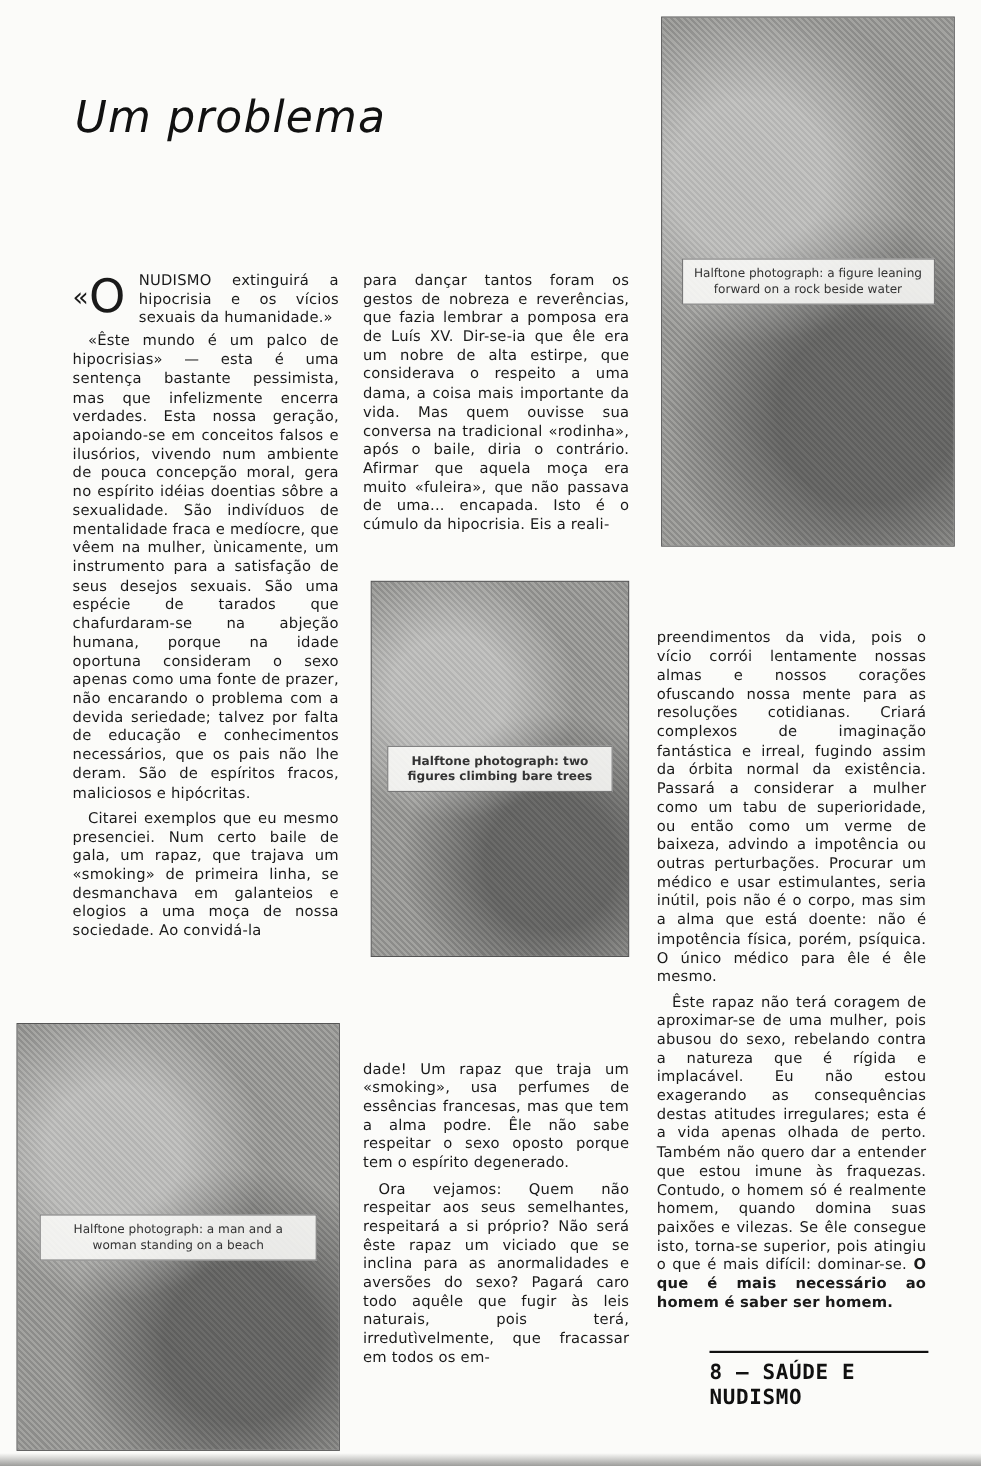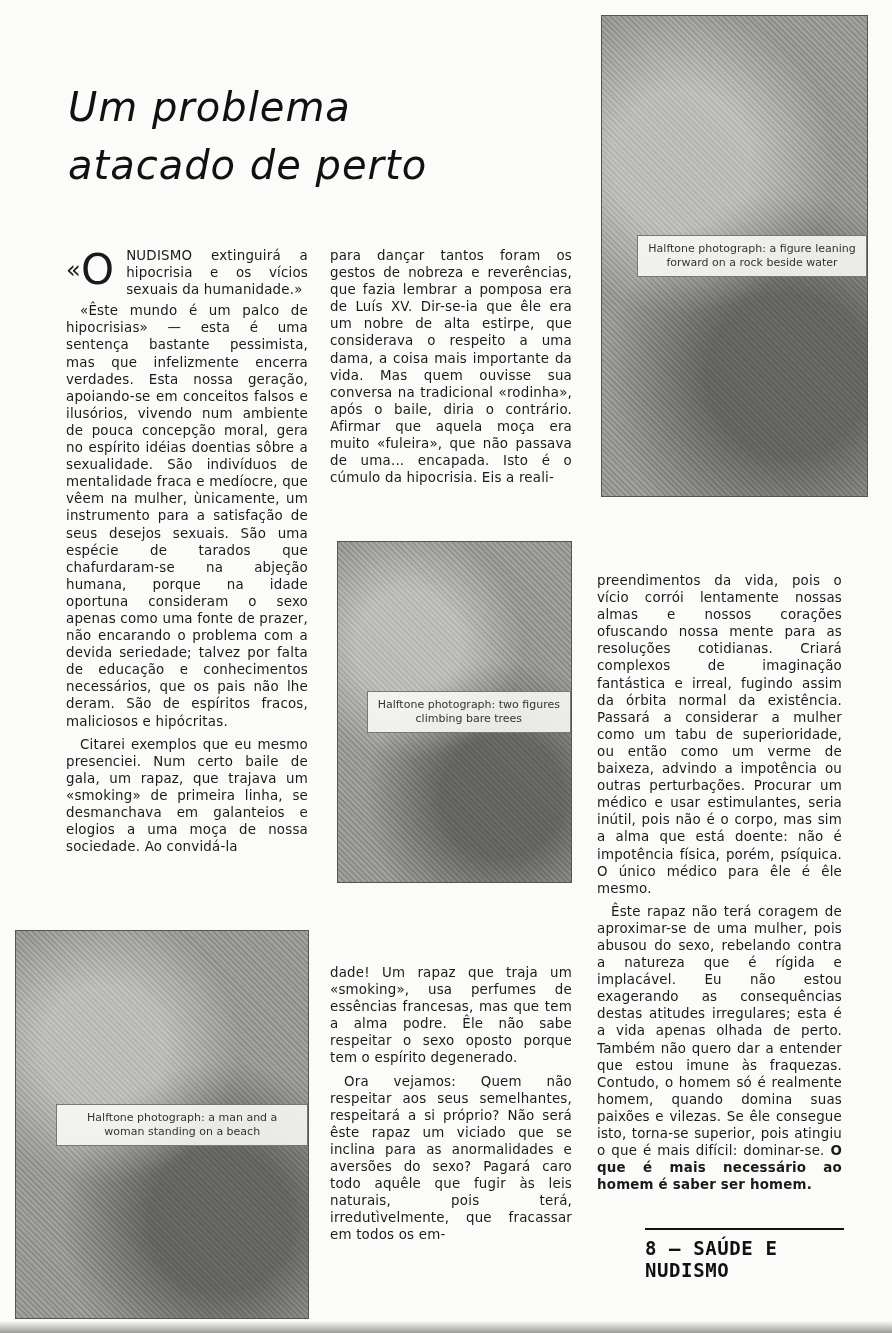--- a/index.html
+++ b/index.html
@@ -42,47 +42,46 @@
   .lede { text-indent: 0 !important; }
   b.strong { font-weight: bold; }
 
   .photo {
     position: absolute;
     background:
       radial-gradient(circle at 30% 30%, rgba(255,255,255,0.35) 0 18%, transparent 40%),
       radial-gradient(circle at 70% 75%, rgba(40,40,40,0.45) 0 20%, transparent 45%),
       repeating-linear-gradient(45deg, #8c8c8a 0 2px, #a3a3a0 2px 4px);
     border: 1px solid #555;
-    display: flex; align-items: center; justify-content: flex-end;
+    display: flex; align-items: center; justify-content: center;
   }
   .photo-caption {
     background: rgba(250,250,248,0.88);
     color: #333; font-size: 11px; line-height: 14px;
     padding: 6px 8px; max-width: 80%; text-align: center;
     font-family: "DejaVu Sans", sans-serif; border: 1px solid #777;
   }
   .photo-1 { left: 601px; top: 15px; width: 265px; height: 480px; }
-  .photo-2 { left: 337px; top: 541px; width: 233px; height: 340px; }
+  .photo-2 { left: 337px; top: 528px; width: 233px; height: 340px; font-weight: bold; }
   .photo-3 { left: 15px; top: 930px; width: 292px; height: 387px; }
 
   .footer-rule {
     position: absolute; left: 645px; top: 1228px; width: 199px; height: 2px; background: #111;
   }
   .footer {
     position: absolute; left: 645px; top: 1237px; width: 205px;
     font-family: "DejaVu Sans Mono", monospace; font-weight: bold;
     font-size: 19px; letter-spacing: 0.6px; color: #111;
   }
 </style>
 </head>
 <body>
 
 <h1 class="title">
   <span>Um problema</span><br>
-  <span>atacado de perto</span>
 </h1>
 
 <div class="col col-1">
   <div class="lede-wrap">
     <span class="dropcap"><span class="guil">«</span><span>O</span></span>
     <p class="lede noindent">NUDISMO extinguirá a hipocrisia e os vícios sexuais da humanidade.»</p>
   </div>
   <p style="margin-top:4px">«Êste mundo é um palco de hipocrisias» — esta é uma sentença bastante pessimista, mas que infelizmente encerra verdades. Esta nossa geração, apoiando-se em conceitos falsos e ilusórios, vivendo num ambiente de pouca concepção moral, gera no espírito idéias doentias sôbre a sexualidade. São indivíduos de mentalidade fraca e medíocre, que vêem na mulher, ùnicamente, um instrumento para a satisfação de seus desejos sexuais. São uma espécie de tarados que chafurdaram-se na abjeção humana, porque na idade oportuna consideram o sexo apenas como uma fonte de prazer, não encarando o problema com a devida seriedade; talvez por falta de educação e conhecimentos necessários, que os pais não lhe deram. São de espíritos fracos, maliciosos e hipócritas.</p>
   <p>Citarei exemplos que eu mesmo presenciei. Num certo baile de gala, um rapaz, que trajava um «smoking» de primeira linha, se desmanchava em galanteios e elogios a uma moça de nossa sociedade. Ao convidá-la</p>
 </div>

